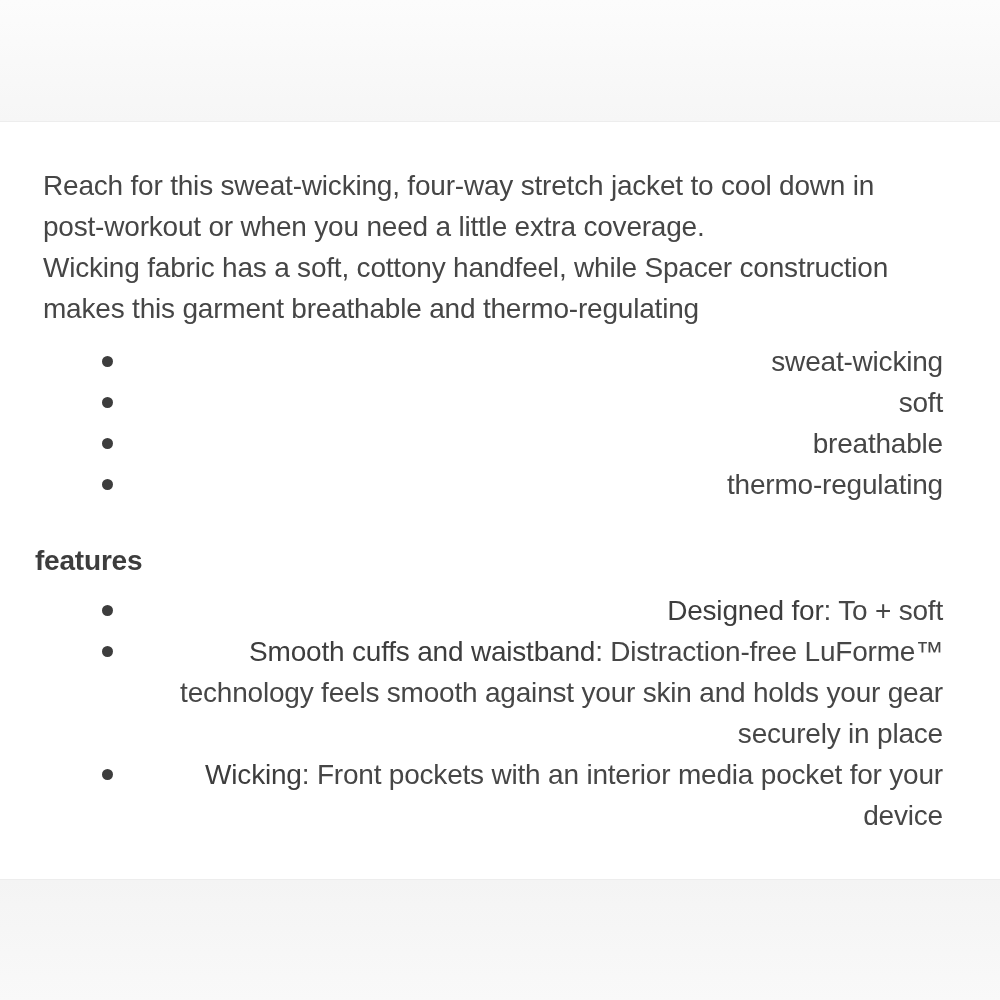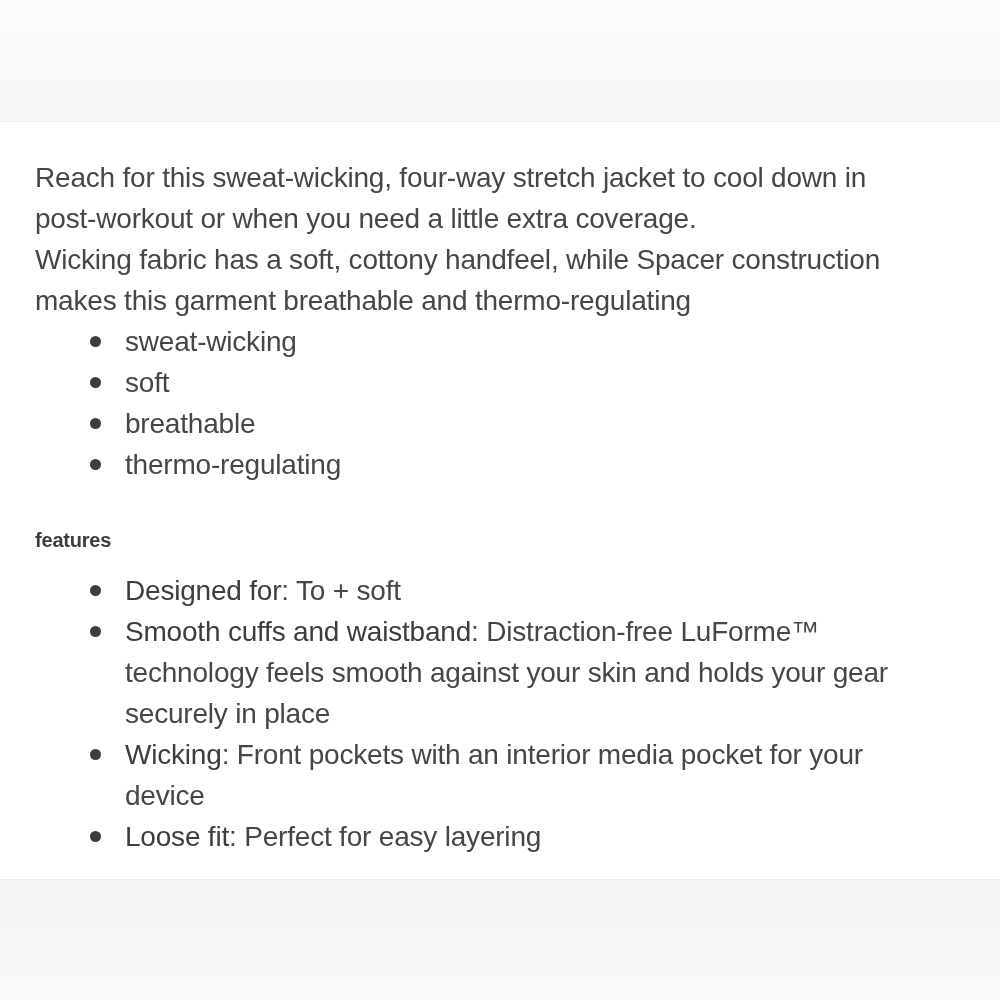--- a/index.html
+++ b/index.html
@@ -32,46 +32,47 @@
   }
   .content {
     position: absolute;
     top: 121px; left: 0; right: 0;
     padding: 36px 45px 0 35px;
     font-size: 28px;
     line-height: 41px;
     letter-spacing: -0.2px;
   }
   .description {
-    margin: 0;
+    margin: 8px;
     white-space: pre-line;
   }
   ul.plain-list {
     list-style: none;
-    margin: 0;
+    margin: 12px;
     padding: 0;
+    text-align: right;
   }
   ul.plain-list li {
     position: relative;
     padding-left: 90px;
     white-space: pre-line;
   }
   ul.plain-list li::before {
     content: "";
     position: absolute;
     left: 55px;
     top: 15px;
     width: 11px;
     height: 11px;
     border-radius: 50%;
     background: #3d3d3d;
   }
   .features-heading {
     margin: 35px 0 0 0;
-    font-size: 20px;
+    font-size: 28px;
     line-height: 41px;
     font-weight: bold;
     color: #3d3d3d;
   }
   ul.features-list {
     margin-top: 9px;
   }
   .feature-label {
     font-weight: normal;
     color: #3d3d3d;
@@ -100,20 +101,19 @@
 
     <h3 class="features-heading">features</h3>
 
     <ul class="plain-list features-list">
       <li><strong class="feature-label">Designed for</strong><span>: To + soft</span></li>
       <li><strong class="feature-label">Smooth cuffs and waistband</strong><span>: Distraction-free LuForme™
 technology feels smooth against your skin and holds your gear
 securely in place</span></li>
       <li><strong class="feature-label">Wicking</strong><span>: Front pockets with an interior media pocket for your
 device</span></li>
-      <li><strong class="feature-label">Loose fit</strong><span>: Perfect for easy layering</span></li>
     </ul>
 
   </div>
 
   <div class="band-bottom"></div>
 
 </div>
 
 </body></html>

